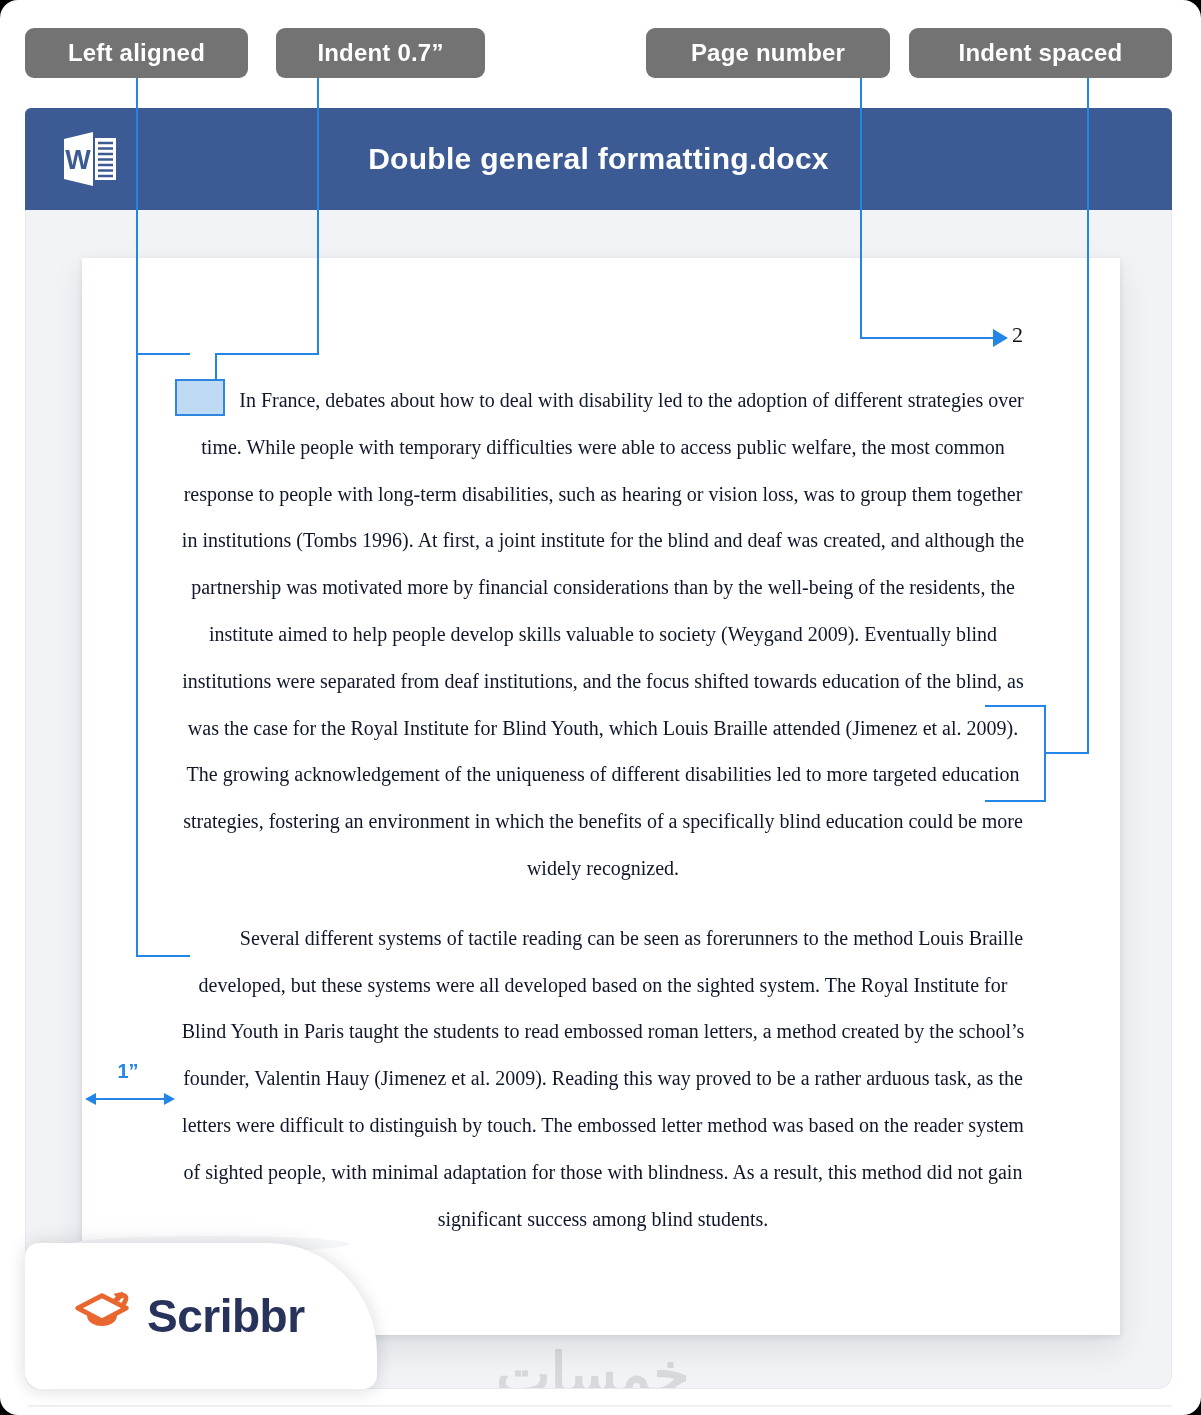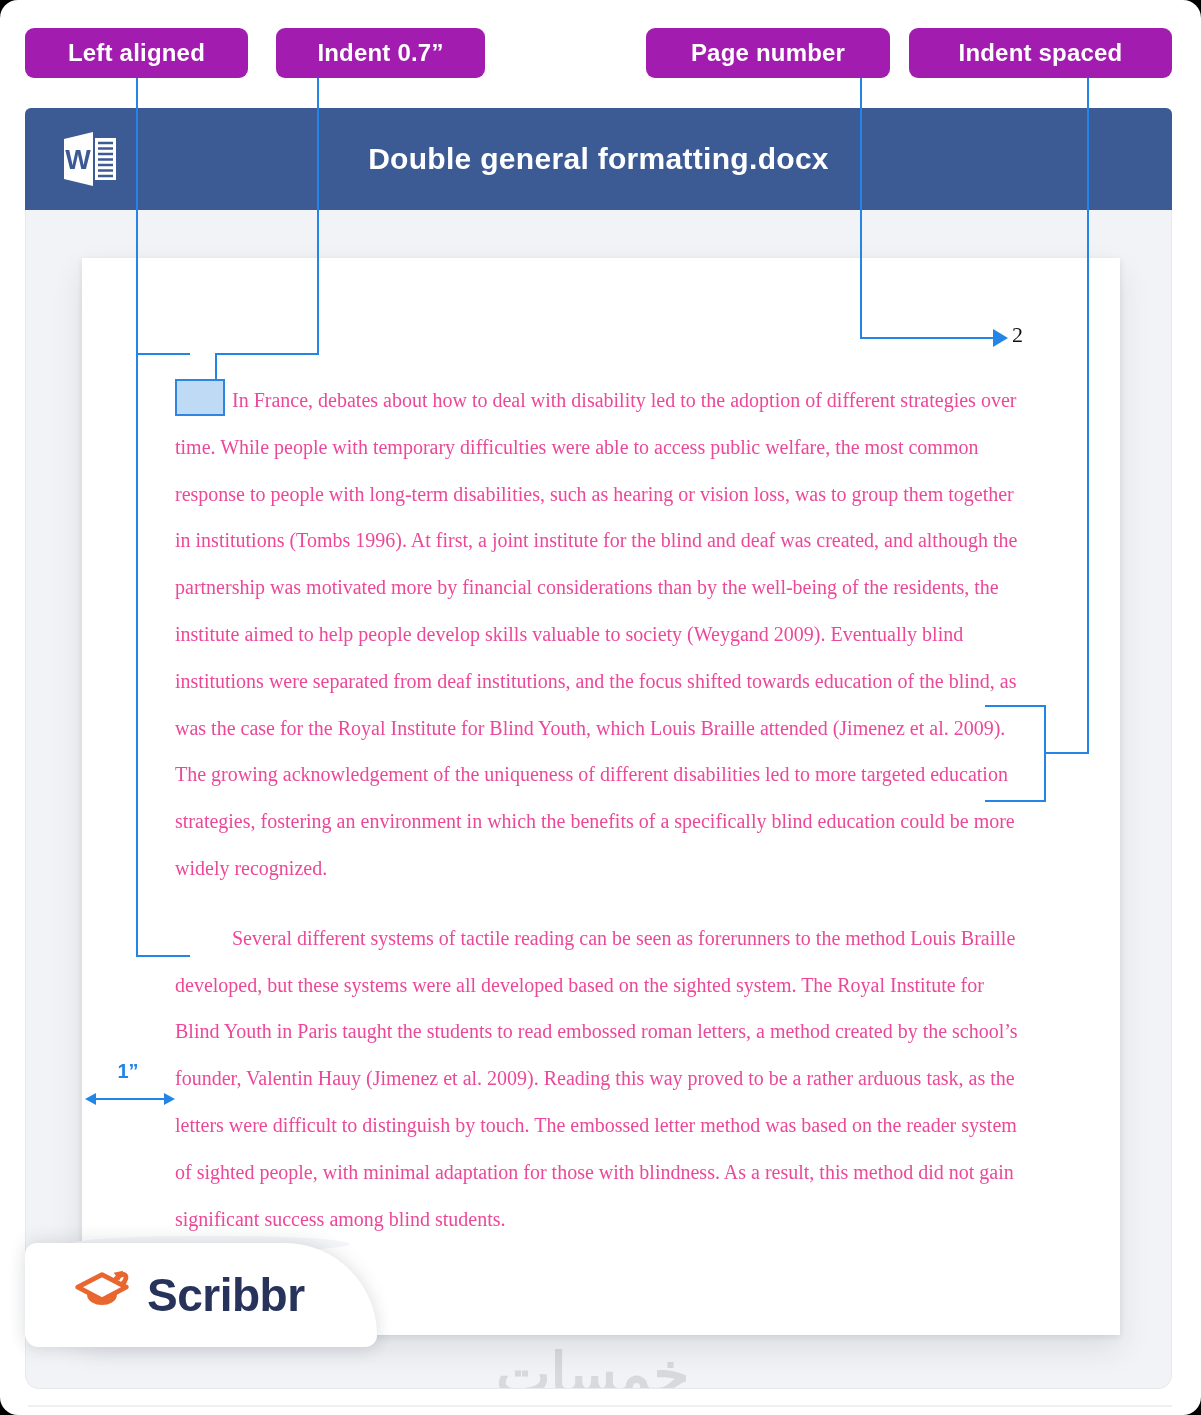--- a/index.html
+++ b/index.html
@@ -4,21 +4,21 @@
 <style>
   html,body{margin:0;padding:0;background:#000;}
   body{font-family:"Liberation Sans",sans-serif;}
   .canvas{
     position:relative;width:1201px;height:1415px;margin:0 auto;
     background:#fff;border-radius:18px;overflow:hidden;
   }
   
   .chip{
     position:absolute;top:28px;height:50px;border-radius:9px;
-    background:#a21caf;color:#fff;font-weight:700;font-size:24px;
+    background:#737373;color:#fff;font-weight:700;font-size:24px;
     display:flex;align-items:center;justify-content:center;z-index:6;
     letter-spacing:.2px;
   }
   .chip-1{left:25px;width:223px;}
   .chip-2{left:276px;width:209px;}
   .chip-3{left:646px;width:244px;}
   .chip-4{left:909px;width:263px;}
   
   .panel{
     position:absolute;left:25px;top:108px;width:1147px;height:1281px;
@@ -43,21 +43,21 @@
   .page{
     position:absolute;left:82px;top:258px;width:1038px;height:1077px;background:#fff;
     box-shadow:0 2px 6px rgba(30,40,60,.10),0 14px 30px rgba(30,40,60,.10);z-index:2;
   }
   .pagenum{
     position:absolute;left:1012px;top:322px;width:40px;z-index:3;
     font-family:"Liberation Serif",serif;font-size:22px;color:#111;
   }
   .bodytext{
     position:absolute;left:175px;top:377px;width:856px;z-index:3;
-    font-family:"Liberation Serif",serif;font-size:20px;line-height:46.8px;color:#ec4899;
+    font-family:"Liberation Serif",serif;font-size:20px;line-height:46.8px;color:#0f172a;text-align:center;
   }
   .bodytext p{margin:0;text-indent:57px;}
   .bodytext p.p1{margin-bottom:23px;}
   .highlight-box{
     position:absolute;left:175px;top:379px;width:50px;height:37px;box-sizing:border-box;
     background:#BFDAF4;border:2px solid #2E86E0;z-index:4;
   }
   
   .ln{position:absolute;background:#2386E7;z-index:5;}
   .l-left-v   {left:136px;top:78px;width:2px;height:879px;}
@@ -83,21 +83,21 @@
     position:absolute;left:104px;top:1060px;width:48px;text-align:center;z-index:5;
     color:#2386E7;font-weight:700;font-size:20px;
   }
   .margin-arrow{position:absolute;left:84px;top:1090px;z-index:5;}
   
   .curl{
     position:absolute;left:70px;top:1236px;width:280px;height:16px;z-index:7;
     background:#F5F6F9;border-radius:50%;
   }
   .scribbr-card{
-    position:absolute;left:25px;top:1243px;width:352px;height:104px;background:#fff;
+    position:absolute;left:25px;top:1243px;width:352px;height:146px;background:#fff;
     border-radius:14px 110px 14px 16px;z-index:8;
     box-shadow:0 -4px 18px rgba(40,50,70,.10),0 6px 16px rgba(40,50,70,.08);
     display:flex;align-items:center;padding-left:46px;box-sizing:border-box;gap:14px;
   }
   .logo-text{font-weight:700;font-size:46px;color:#28335B;letter-spacing:-.5px;}
   .bottom-hairline{position:absolute;left:28px;top:1405px;width:1144px;height:2px;background:#EFF0F3;z-index:0;}
 </style>
 </head>
 <body>
 

